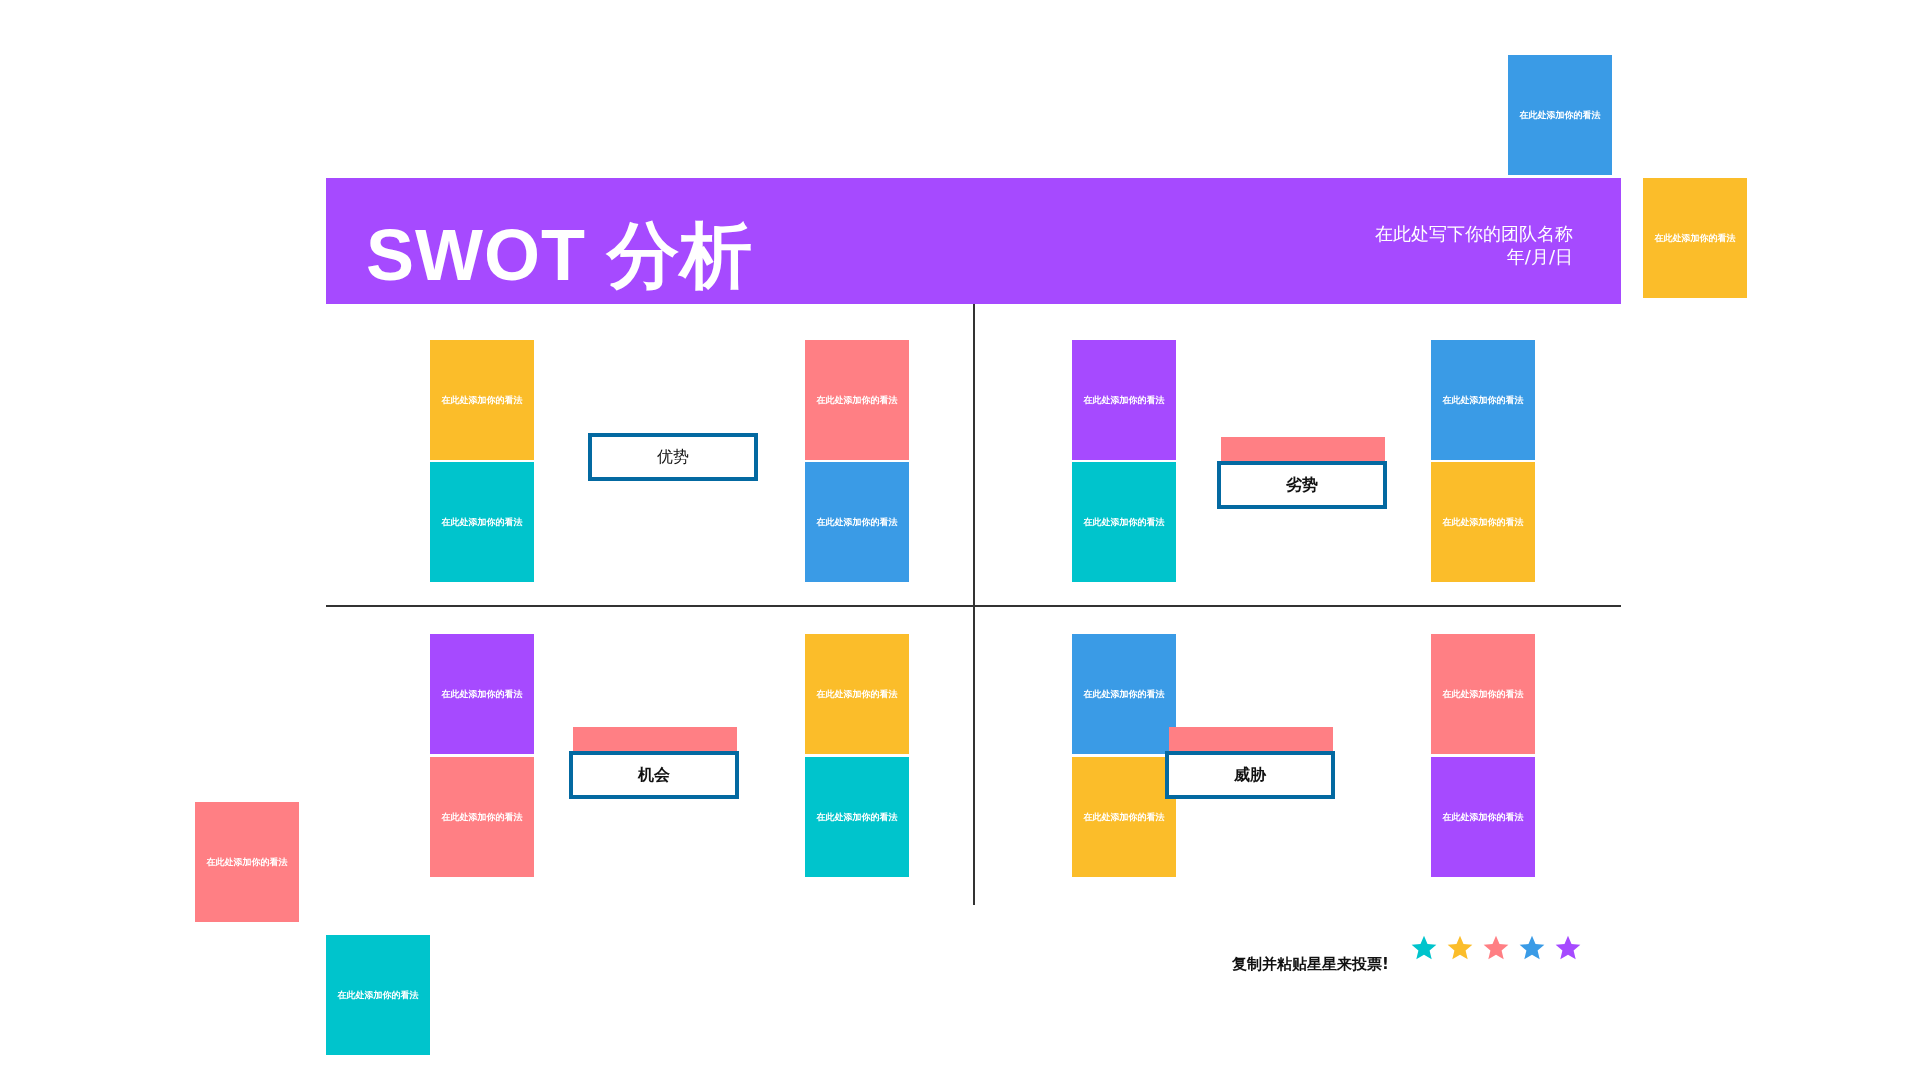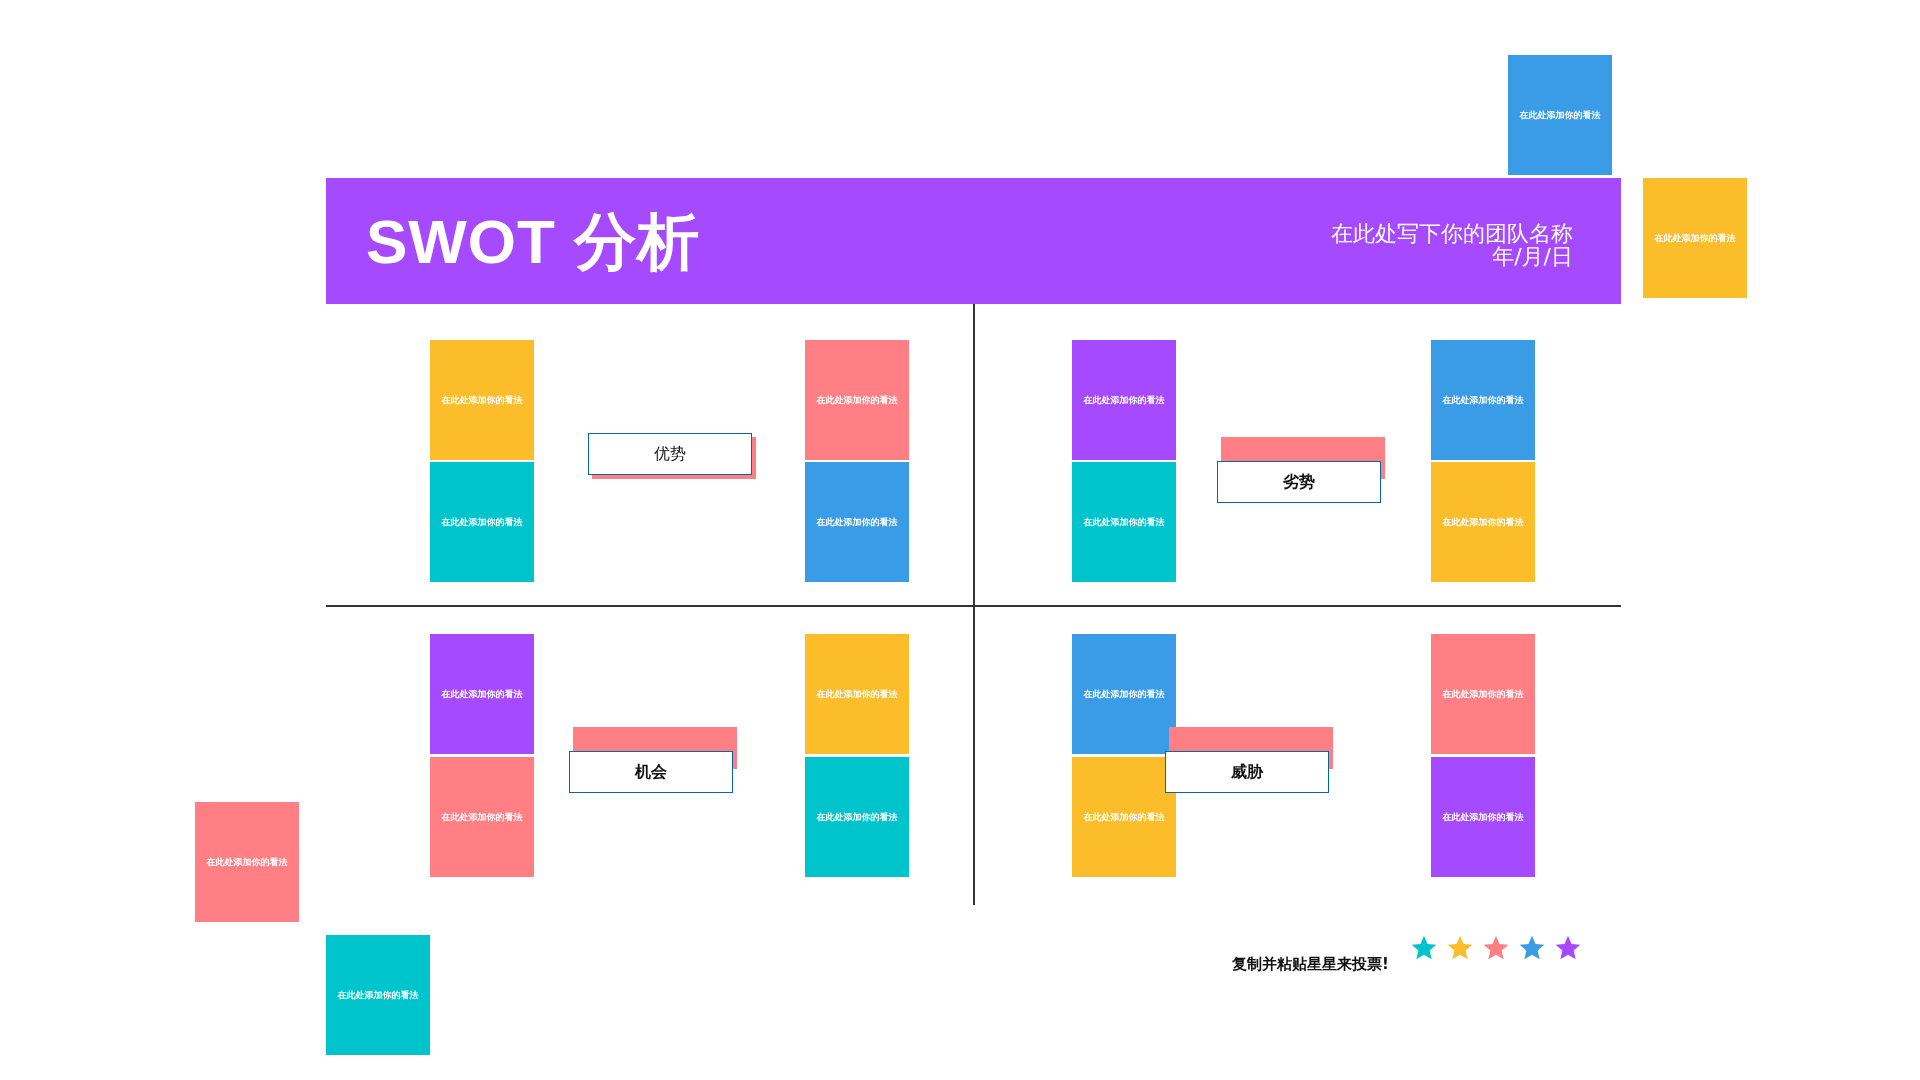--- a/index.html
+++ b/index.html
@@ -7,41 +7,41 @@
     width:1920px; height:1080px; position:relative; overflow:hidden;
     background:#ffffff;
     font-family:"DejaVu Sans","Liberation Sans",sans-serif;
   }
   .abs { position:absolute; }
   .header {
     left:326px; top:178px; width:1295px; height:126px;
     background:#a64aff;
   }
   .title {
-    left:40px; top:14px; color:#ffffff; font-size:62px; font-weight:bold;
+    left:40px; top:27px; color:#ffffff; font-size:72px; font-weight:bold;
     font-family:"Liberation Sans","DejaVu Sans",sans-serif; letter-spacing:1px;
     line-height:100px; white-space:nowrap;
   }
   .team {
-    right:48px; top:44px; color:#ffffff; font-size:22px; line-height:23px;
+    right:48px; top:44px; color:#ffffff; font-size:18px; line-height:23px;
     text-align:right; white-space:nowrap;
   }
   .vline { left:973px; top:304px; width:2px; height:601px; background:#333333; }
   .hline { left:326px; top:605px; width:1295px; height:2px; background:#333333; }
   .sticky {
     width:104px; height:120px; display:flex; align-items:center; justify-content:center;
     color:#ffffff; font-size:9px; font-weight:bold; text-align:center; cursor:pointer;
   }
   .label-wrap { width:168px; height:46px; }
   .label-shadow {
     left:4px; top:4px; width:164px; height:42px; background:#ff7f84;
   }
   .label-box {
     left:0; top:0; width:162px; height:40px; background:#ffffff;
-    border:1px solid #0369a1; display:flex; align-items:center; justify-content:center;
+    border:4px solid #0369a1; display:flex; align-items:center; justify-content:center;
     font-size:16px; color:#111111; cursor:pointer;
   }
   .label-box.bold { font-weight:bold;margin-top:28px; }
   .vote-text { left:1232px; top:940px; font-size:15px; font-weight:bold; color:#111111; white-space:nowrap; line-height:24px;margin-top:12px; }
   .stars { left:1410px; top:934px; display:flex; gap:8px; }
   .star { width:28px; height:28px; cursor:pointer; }
 </style>
 </head>
 <body>
 

